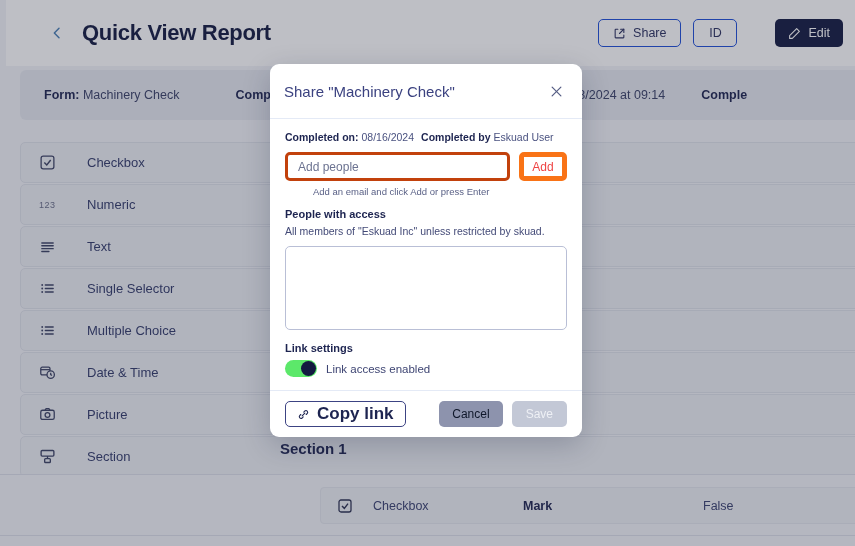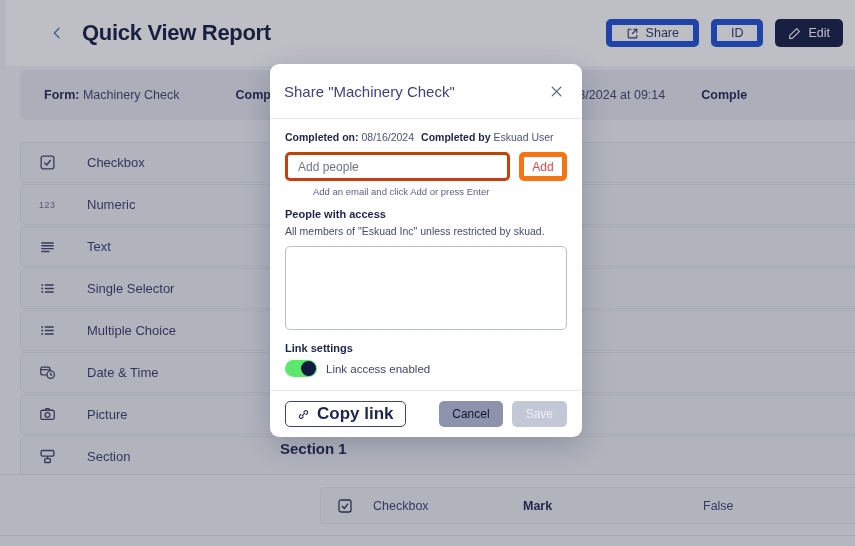--- a/index.html
+++ b/index.html
@@ -52,21 +52,21 @@
   .header-actions {
     margin-left: auto;
     display: flex;
     align-items: center;
     gap: 12px;
   }
   .btn-outline {
     height: 28px;
     min-width: 44px;
     padding: 0 14px;
-    border: 6px solid #1d4ed8;
+    border: 1px solid #1d4ed8;
     border-radius: 5px;
     background: #ffffff;
     color: #2c3260;
     font-size: 12.5px;
     display: flex;
     align-items: center;
     justify-content: center;
     gap: 7px;
     cursor: pointer;
   }
@@ -75,20 +75,21 @@
     padding: 0 13px;
     border-radius: 5px;
     background: #141b41;
     color: #ffffff;
     font-size: 12.5px;
     display: flex;
     align-items: center;
     gap: 7px;
     cursor: pointer;
     border: none;
+    margin-left: 26px;
   }
   .icon-sm { width: 13px; height: 13px; flex: none; display:block; }
 
   
   .info-strip {
     position: absolute;
     left: 20px; top: 70px;
     width: 900px; height: 50px;
     background: #e6e9f0;
     border-radius: 6px;

